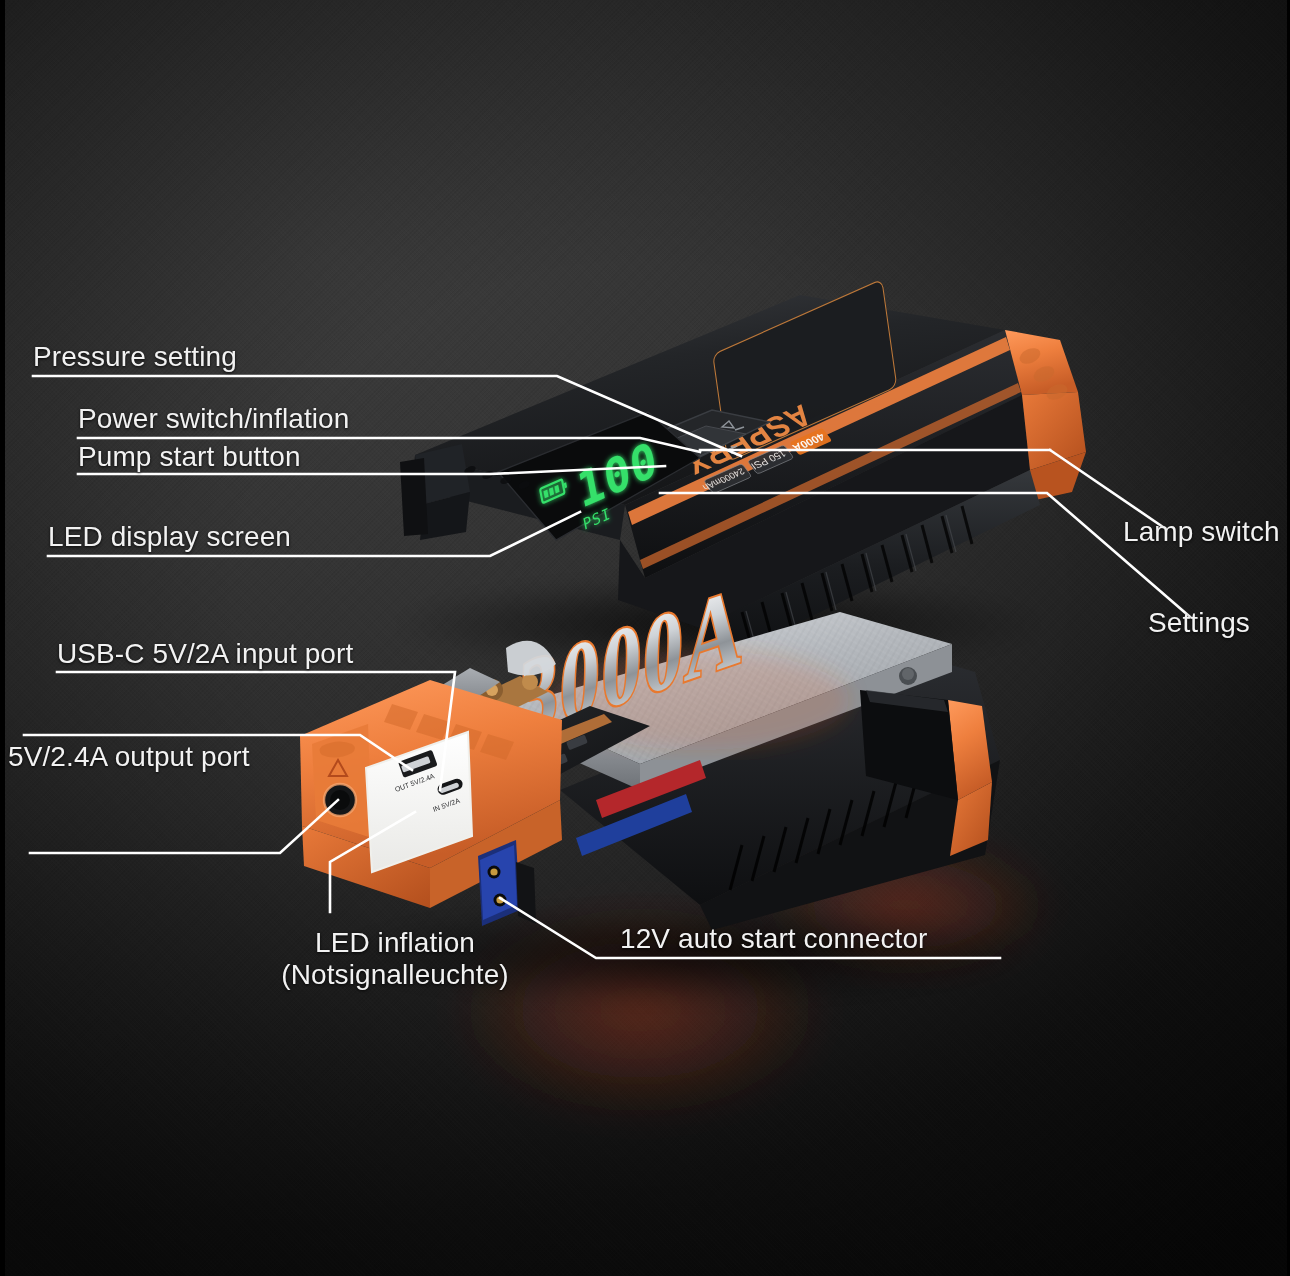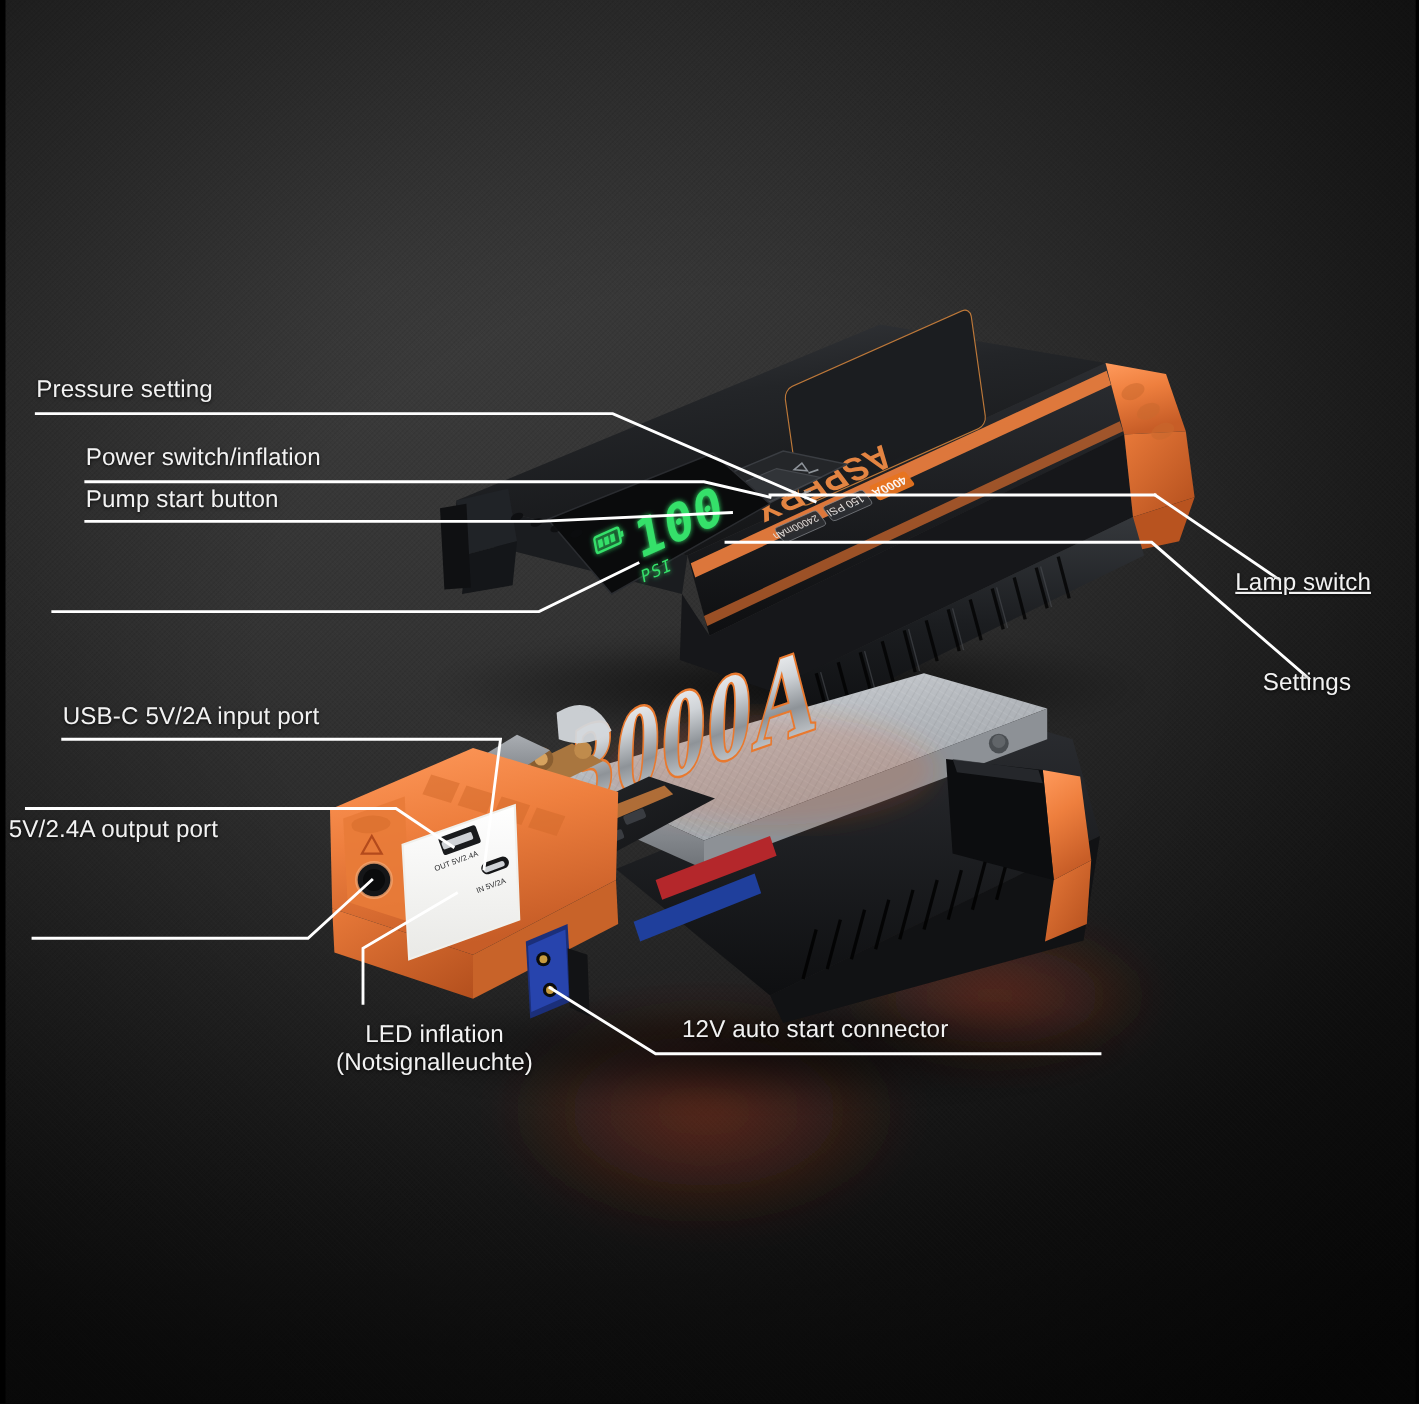--- a/index.html
+++ b/index.html
@@ -25,21 +25,21 @@
   }
   .edge-l{position:absolute;left:0;top:0;width:5px;height:100%;background:#000;z-index:60;}
   .edge-r{position:absolute;right:0;top:0;width:3px;height:100%;background:#000;z-index:60;}
 
   svg.art{position:absolute;left:0;top:0;width:1290px;height:1276px;}
   #artLayer{z-index:5;}
   #lineLayer{z-index:20;}
 
   .lbl{
     position:absolute;z-index:30;color:#f2f2f2;
-    font-size:22px;line-height:1.16;white-space:nowrap;
+    font-size:28px;line-height:1.16;white-space:nowrap;
     text-shadow:0 1px 3px rgba(0,0,0,.85);
     letter-spacing:.1px;
   }
   .lbl.c{text-align:center;white-space:normal;}
 </style>
 </head>
 <body>
 
 <div id="stage">
 
@@ -380,23 +380,24 @@
 
       <path d="M330,912 L330,862 L415,812"></path>
 
       <path d="M1000,958 L596,958 L500,898"></path>
     </g>
   </svg>
 
   <div class="lbl" style="left:33px;top:341px;">Pressure setting</div>
   <div class="lbl" style="left:78px;top:441px;">Pump start button</div>
   <div class="lbl" style="left:78px;top:403px;">Power switch/inflation</div>
+  <div class="lbl" style="left:48px;top:521px;">LED display screen</div>
   <div class="lbl" style="left:57px;top:638px;">USB-C 5V/2A input port</div>
   <div class="lbl" style="left:8px;top:701px;margin-top:40px;">5V/2.4A output port</div>
-  <div class="lbl" style="left:1123px;top:516px;text-decoration:underline;">Lamp switch</div>
+  <div class="lbl" style="left:1123px;top:516px;">Lamp switch</div>
   <div class="lbl" style="left:1148px;top:607px;">Settings</div>
   <div class="lbl" style="left:620px;top:923px;">12V auto start connector</div>
 
   <div class="lbl c" style="left:265px;top:927px;width:260px;">
     <div>LED inflation</div>
     <div>(Notsignalleuchte)</div>
   </div>
 
 </div>
 

